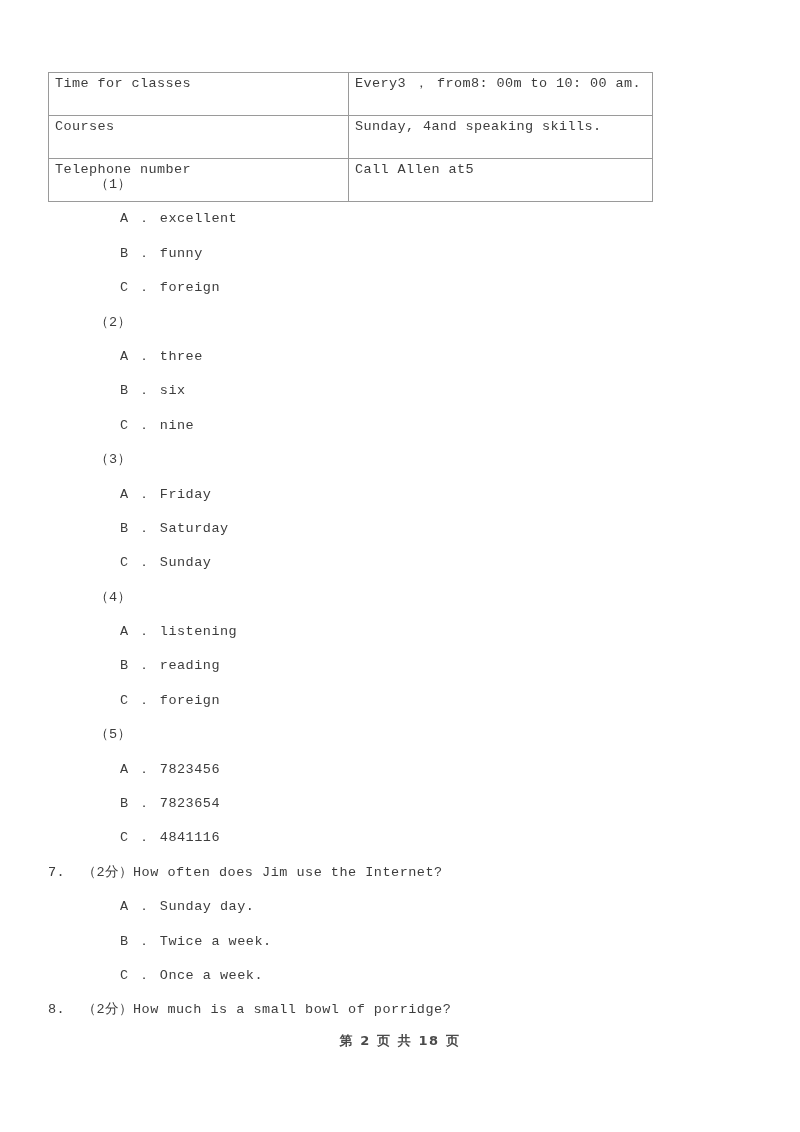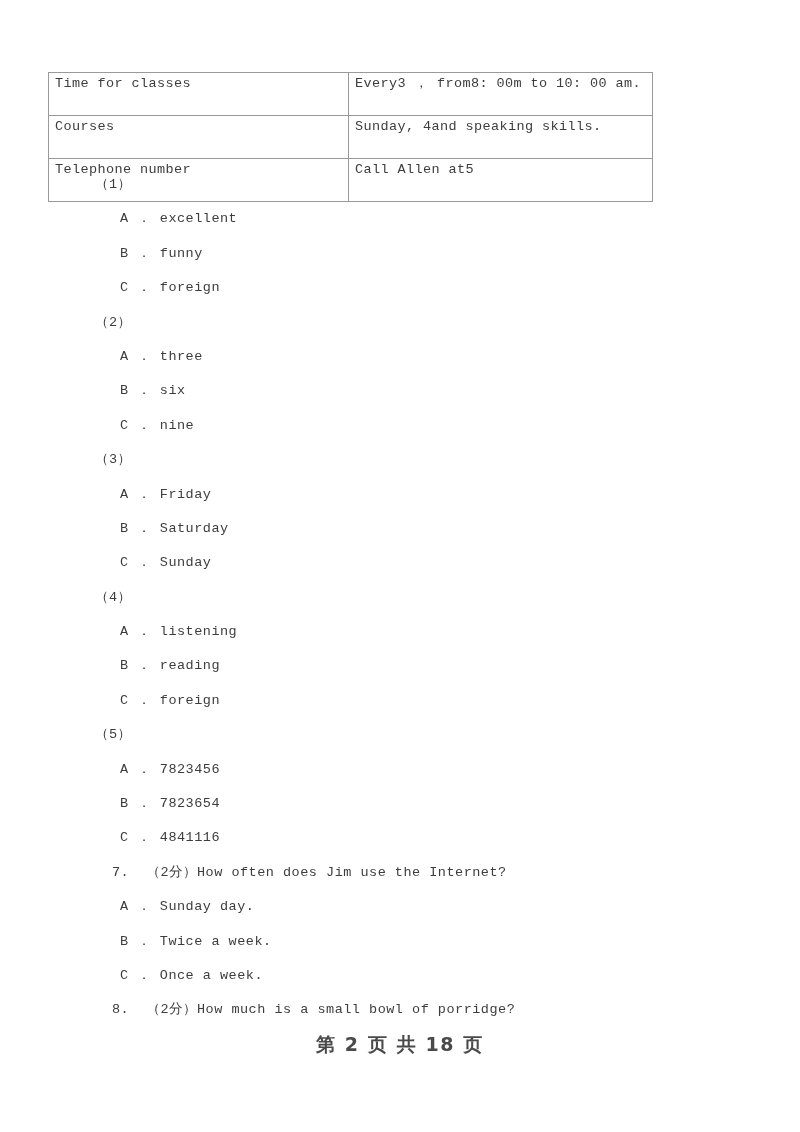--- a/index.html
+++ b/index.html
@@ -63,32 +63,32 @@
     white-space: pre;
     color: #3d3d3d;
   }
   .sub-number {
     padding-left: 95px;
   }
   .option {
     padding-left: 120px;
   }
   .question {
-    padding-left: 112px;
+    padding-left: 48px;
   }
 
   
   .footer {
     position: absolute;
     left: 0;
     top: 1032px;
     width: 800px;
     text-align: center;
     font-family: "DejaVu Sans", "Liberation Sans", sans-serif;
-    font-size: 19px;
+    font-size: 13px;
     font-weight: bold;
     letter-spacing: 1.6px;
     color: #4a4a4a;
     white-space: pre;
   }
 </style>
 </head>
 <body>
 
 <div class="page">

